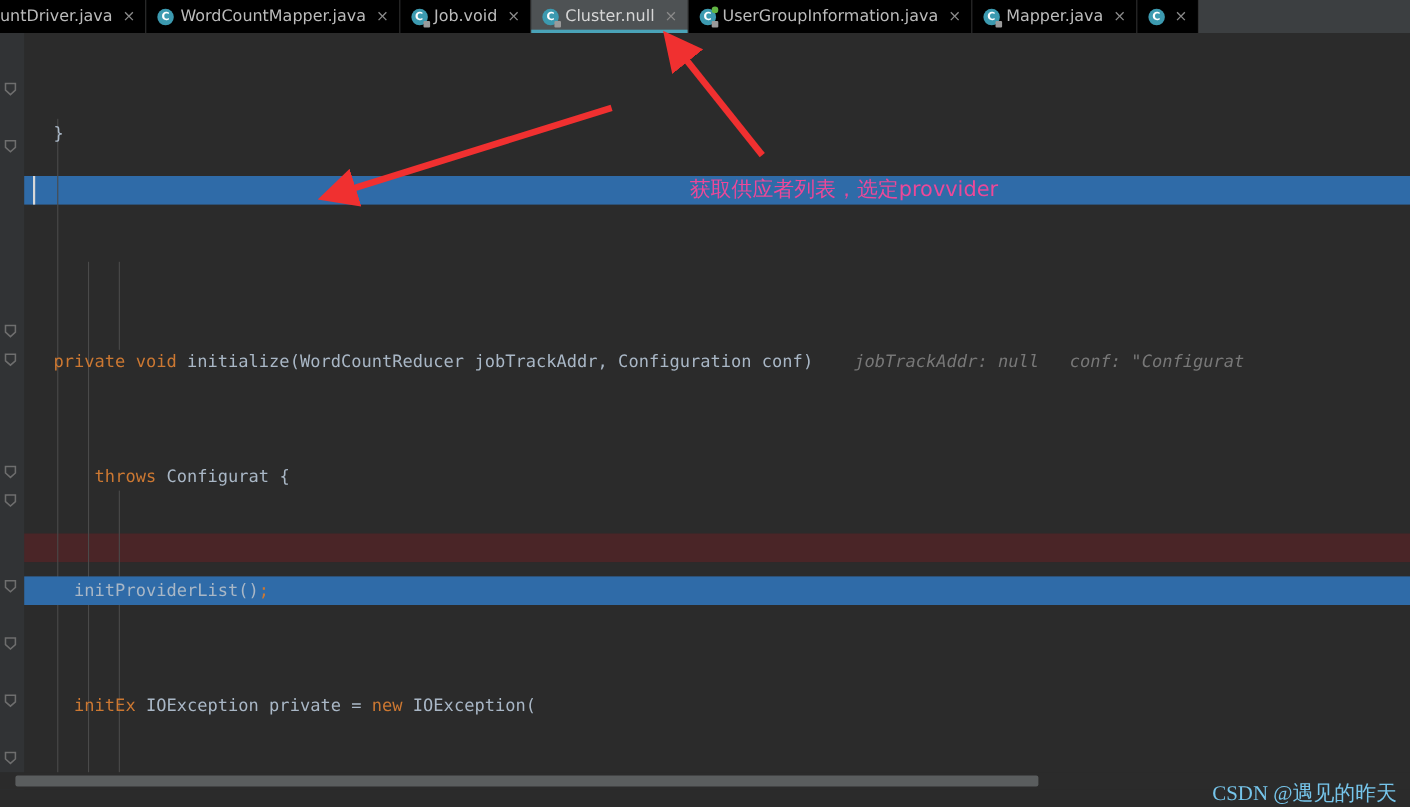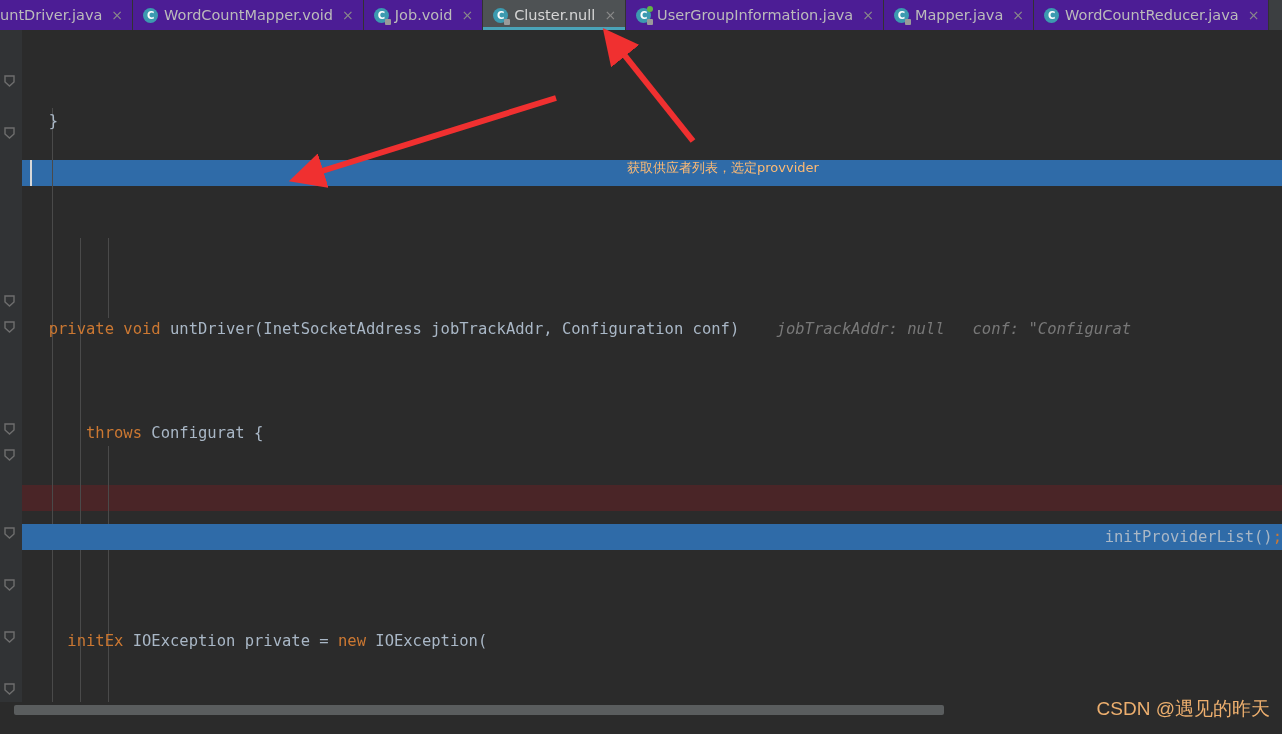--- a/index.html
+++ b/index.html
@@ -12,21 +12,21 @@
 
   
   .tabbar{
     position:absolute;left:0;top:0;width:1282px;height:30px;
     background:#3c3f41;display:flex;align-items:stretch;
     overflow:hidden;
   }
   .tab{
     position:relative;display:flex;align-items:center;gap:6px;
     padding:0 9px 0 10px;height:30px;box-sizing:border-box;
-    background:#4c1d95;border-right:1px solid #323232;
+    background:#000000;border-right:1px solid #323232;
     font-family:"DejaVu Sans","Liberation Sans",sans-serif;
     font-size:14.5px;color:#bbbbbb;white-space:nowrap;flex:0 0 auto;
   }
   .tab.first{padding-left:0;}
   .tab.active{background:#4e5254;color:#d6d6d6;}
   .tab.active::after{
     content:"";position:absolute;left:0;right:0;bottom:0;height:3px;
     background:#4aa3b8;
   }
   .tab .tabname{line-height:30px;}
@@ -68,46 +68,46 @@
     position:absolute;left:3px;width:14px;height:14px;
   }
   .fold svg{display:block;}
   .codearea{
     position:absolute;left:22px;top:0;right:0;height:688px;
     font-family:"DejaVu Sans Mono",monospace;
     font-size:15.5px;line-height:26px;color:#a9b7c6;
     white-space:pre;
   }
   .ln{position:relative;height:26px;padding-left:8px;box-sizing:border-box;}
-  .ln.sel{background:#2f6ba8;text-align:right;}
+  .ln.sel{background:#2f6ba8;}
   
   .rowbg{position:absolute;left:0;width:1282px;height:26px;}
   .rowbg.sel{background:#2f6ba8;}
   .rowbg.bp{background:#4a2527;}
   .sel-caret{position:absolute;left:22px;top:0;width:2px;height:26px;background:#d8d8d8;}
 
   
   .guide{position:absolute;width:1px;background:#4a4a4a;}
 
   
   .kw{color:#cc7832;}
   .txt{color:#a9b7c6;}
   .hint{color:#787878;font-style:italic;}
 
   
   .anno-layer{position:absolute;left:0;top:0;width:1282px;height:734px;pointer-events:none;}
   .cn-note{
     position:absolute;
     font-family:"DejaVu Sans","Liberation Sans",sans-serif;
-    font-size:13px;color:#fdba74;white-space:nowrap;font-weight:500;
+    font-size:19px;color:#ec4899;white-space:nowrap;font-weight:500;
   }
   .watermark{
-    position:absolute;right:12px;bottom:12px;
-    font-family:Liberation Sans, sans-serif;
-    font-size:19px;color:#fdba74;opacity:.92;white-space:nowrap;
+    position:absolute;right:12px;bottom:0;
+    font-family:Liberation Serif, serif;
+    font-size:19px;color:#7dd3fc;opacity:.92;white-space:nowrap;
   }
 
   
   .hscroll{
     position:absolute;left:0;bottom:0;width:1282px;height:16px;
     background:#2b2b2b;
   }
   .hthumb{
     position:absolute;left:14px;top:3px;width:930px;height:10px;
     background:#5a5d5e;border-radius:2px;
@@ -122,21 +122,21 @@
 
     <div class="tab first">
       <span class="tabname">untDriver.java</span>
       <span class="closex">×</span>
     </div>
 
     <div class="tab">
       <span class="jicon">
           <i>C</i>
         </span>
-      <span class="tabname">WordCountMapper.void</span>
+      <span class="tabname">WordCountMapper.java</span>
       <span class="closex">×</span>
     </div>
 
     <div class="tab">
       <span class="jicon lock">
           <i>C</i>
         </span>
       <span class="tabname">Job.void</span>
       <span class="closex">×</span>
     </div>
@@ -162,21 +162,20 @@
           <i>C</i>
         </span>
       <span class="tabname">Mapper.java</span>
       <span class="closex">×</span>
     </div>
 
     <div class="tab">
       <span class="jicon">
           <i>C</i>
         </span>
-      <span class="tabname">WordCountReducer.java</span>
       <span class="closex">×</span>
     </div>
   </div>
 
   <div class="editor">
 
     <div class="rowbg sel" style="top:130px;"></div>
     <div class="rowbg bp" style="top:455px;"></div>
 
     <div class="gutter">
@@ -238,21 +237,21 @@
     <div class="guide" style="left:80px;top:208px;height:470px;"></div>
     <div class="guide" style="left:108px;top:416px;height:260px;"></div>
     <div class="guide" style="left:108px;top:208px;height:80px;"></div>
 
     <div class="codearea">
 
       <div class="ln"><span class="txt">  }</span></div>
 
       <div class="ln"></div>
 
-      <div class="ln"><span class="kw">  private void </span><span class="txt">untDriver(InetSocketAddress jobTrackAddr, Configuration conf)</span><span class="hint">    jobTrackAddr: null   conf: "Configurat</span></div>
+      <div class="ln"><span class="kw">  private void </span><span class="txt">initialize(WordCountReducer jobTrackAddr, Configuration conf)</span><span class="hint">    jobTrackAddr: null   conf: "Configurat</span></div>
 
       <div class="ln"><span class="txt">      </span><span class="kw">throws </span><span class="txt">Configurat {</span></div>
 
       <div class="ln sel"><span class="txt">    initProviderList()</span><span class="kw">;</span></div>
 
       <div class="ln"><span class="txt">    </span><span class="kw">initEx </span><span class="txt">IOException private = </span><span class="kw">new </span><span class="txt">IOException(</span></div>
 
       
 
       

